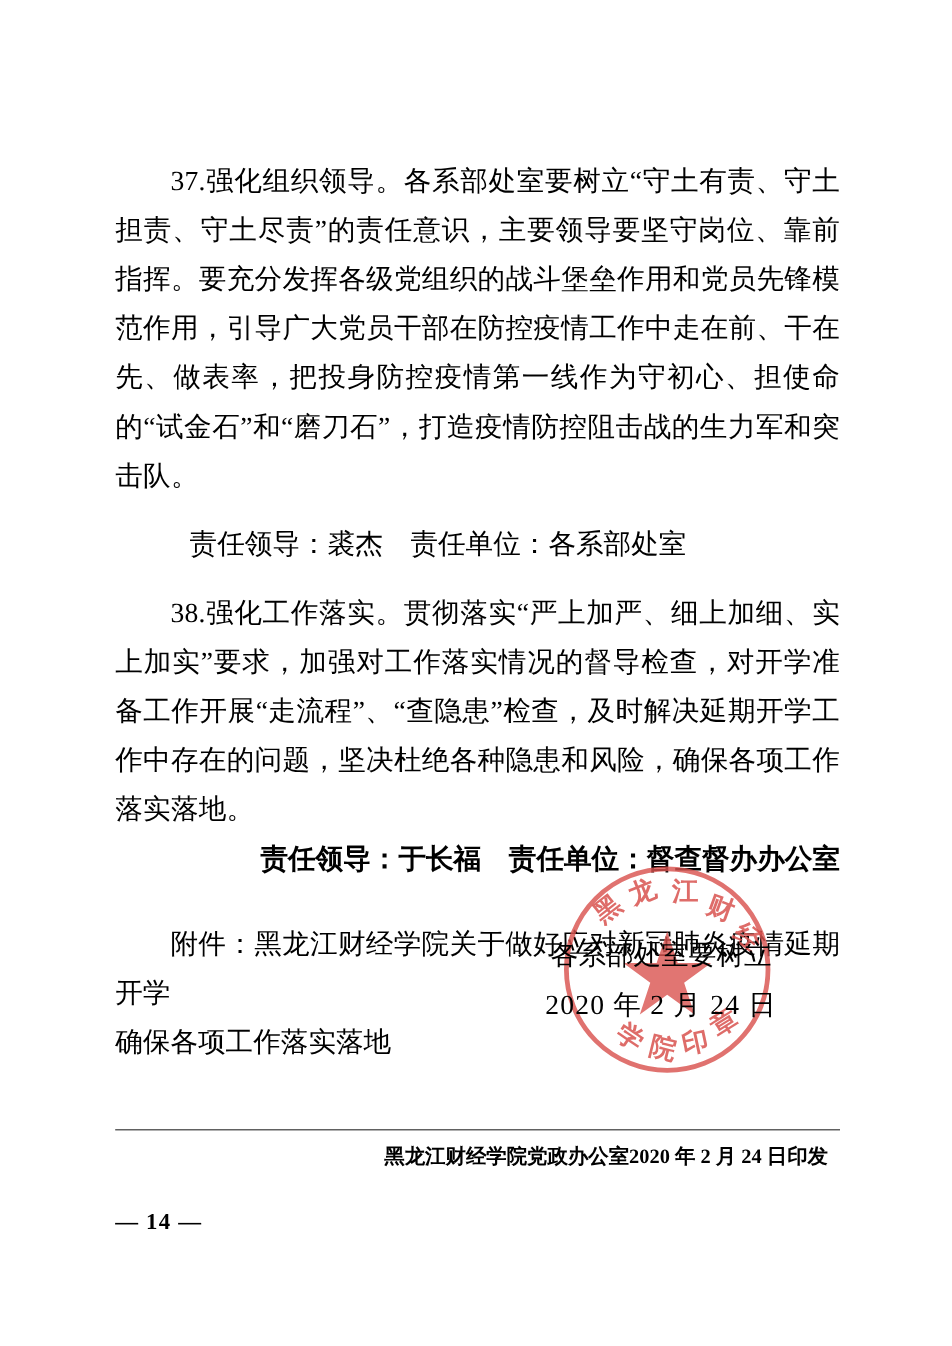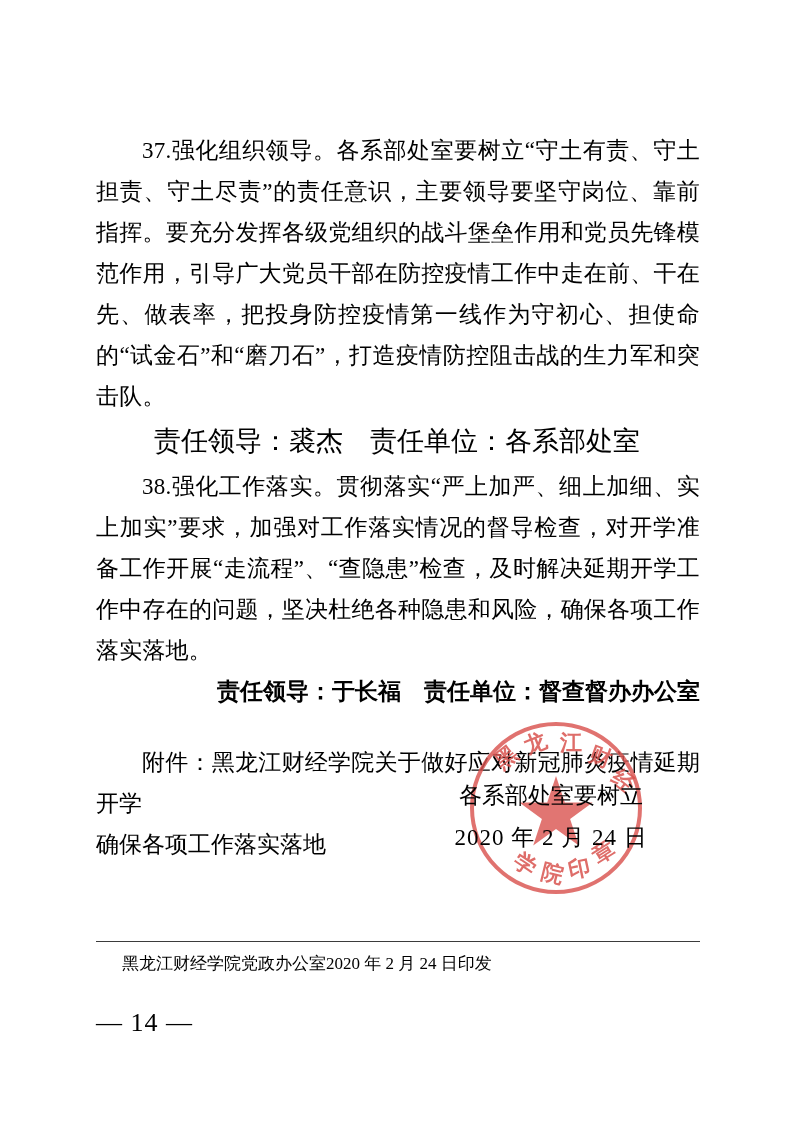--- a/index.html
+++ b/index.html
@@ -33,24 +33,24 @@
     text-align: justify;
     text-justify: inter-ideograph;
     text-indent: 2em;
     margin: 0 0 0 0;
     letter-spacing: 0.2px;
   }
   .para-tight {
     margin-top: 0px;
   }
   .resp-line {
-    font-size: 27px;
+    font-size: 23px;
     line-height: 41px;
     text-indent: 2em;
-    margin: 4px;
+    margin: 16px;
   }
   .resp-line-bold {
     font-size: 23px;
     line-height: 41px;
     text-indent: 2em;
     margin: 0;
     font-weight: bold;
     text-align: right;
   }
   .spacer-md { height: 30px; }
@@ -98,33 +98,35 @@
     width: 604px;
     height: 0;
     border-top: 1px solid #3b3b3b;
   }
   .footer-row {
     position: absolute;
     left: 96px;
     top: 950px;
     width: 604px;
     display: flex;
-    justify-content: flex-start;
+    justify-content: flex-end;
     font-size: 17px;
     line-height: 28px;
+    font-weight: bold;
   }
   .footer-left { margin-left: 26px; }
   .footer-right { margin-right: 10px; }
   .page-num {
     position: absolute;
     left: 96px;
     top: 1008px;
     width: 604px;
-    font-size: 26px;
+    font-size: 19px;
     letter-spacing: 1px;
+    font-weight: bold;
   }
 </style>
 </head>
 <body>
 
 <div class="page">
 
   <div class="content">
 
     <p class="para">37.强化组织领导。各系部处室要树立“守土有责、守土担责、守土尽责”的责任意识，主要领导要坚守岗位、靠前指挥。要充分发挥各级党组织的战斗堡垒作用和党员先锋模范作用，引导广大党员干部在防控疫情工作中走在前、干在先、做表率，把投身防控疫情第一线作为守初心、担使命的“试金石”和“磨刀石”，打造疫情防控阻击战的生力军和突击队。</p>

